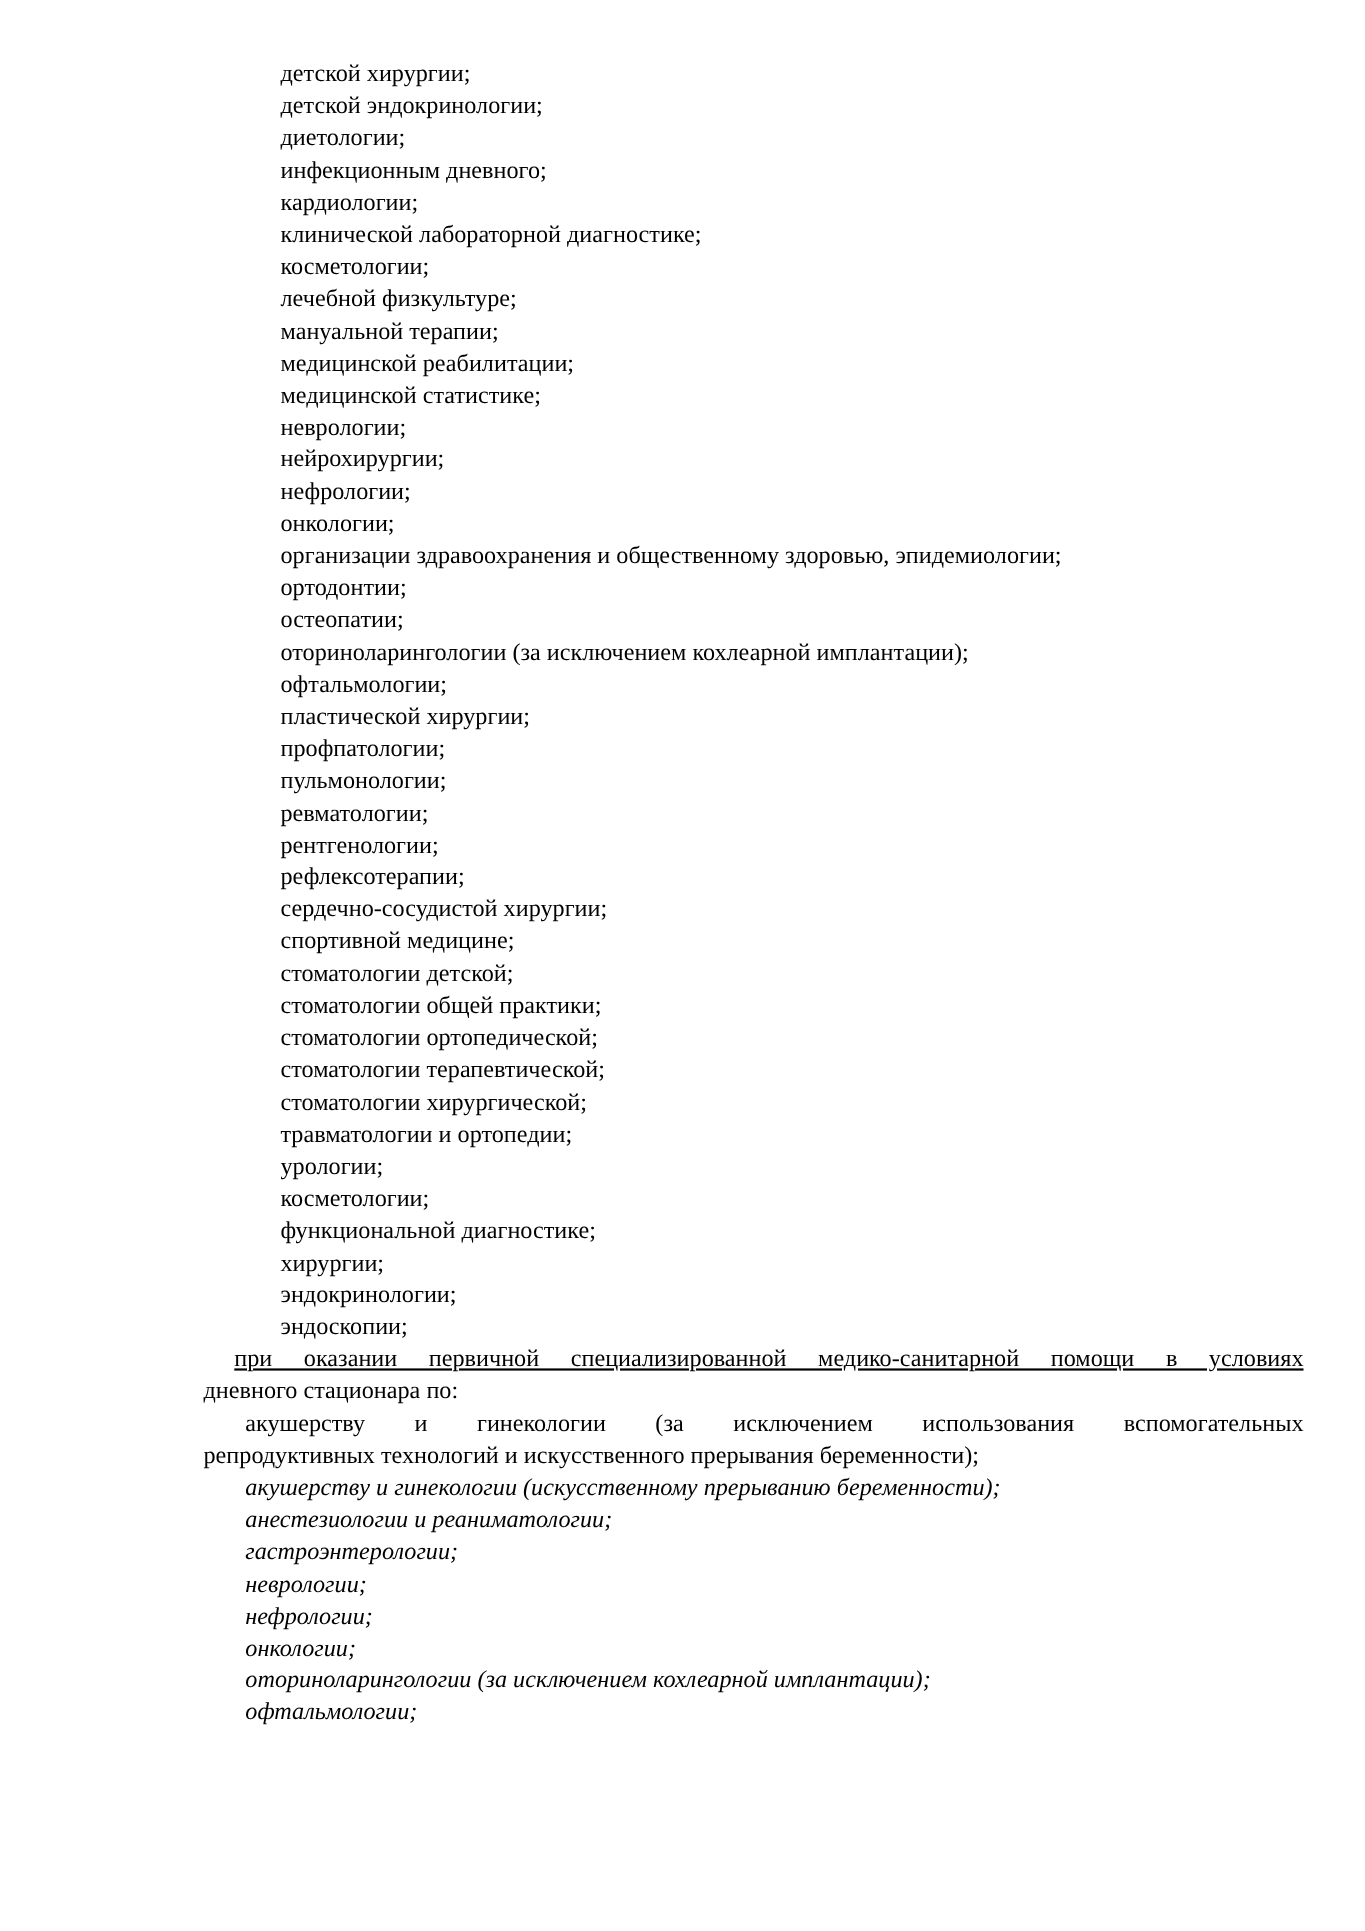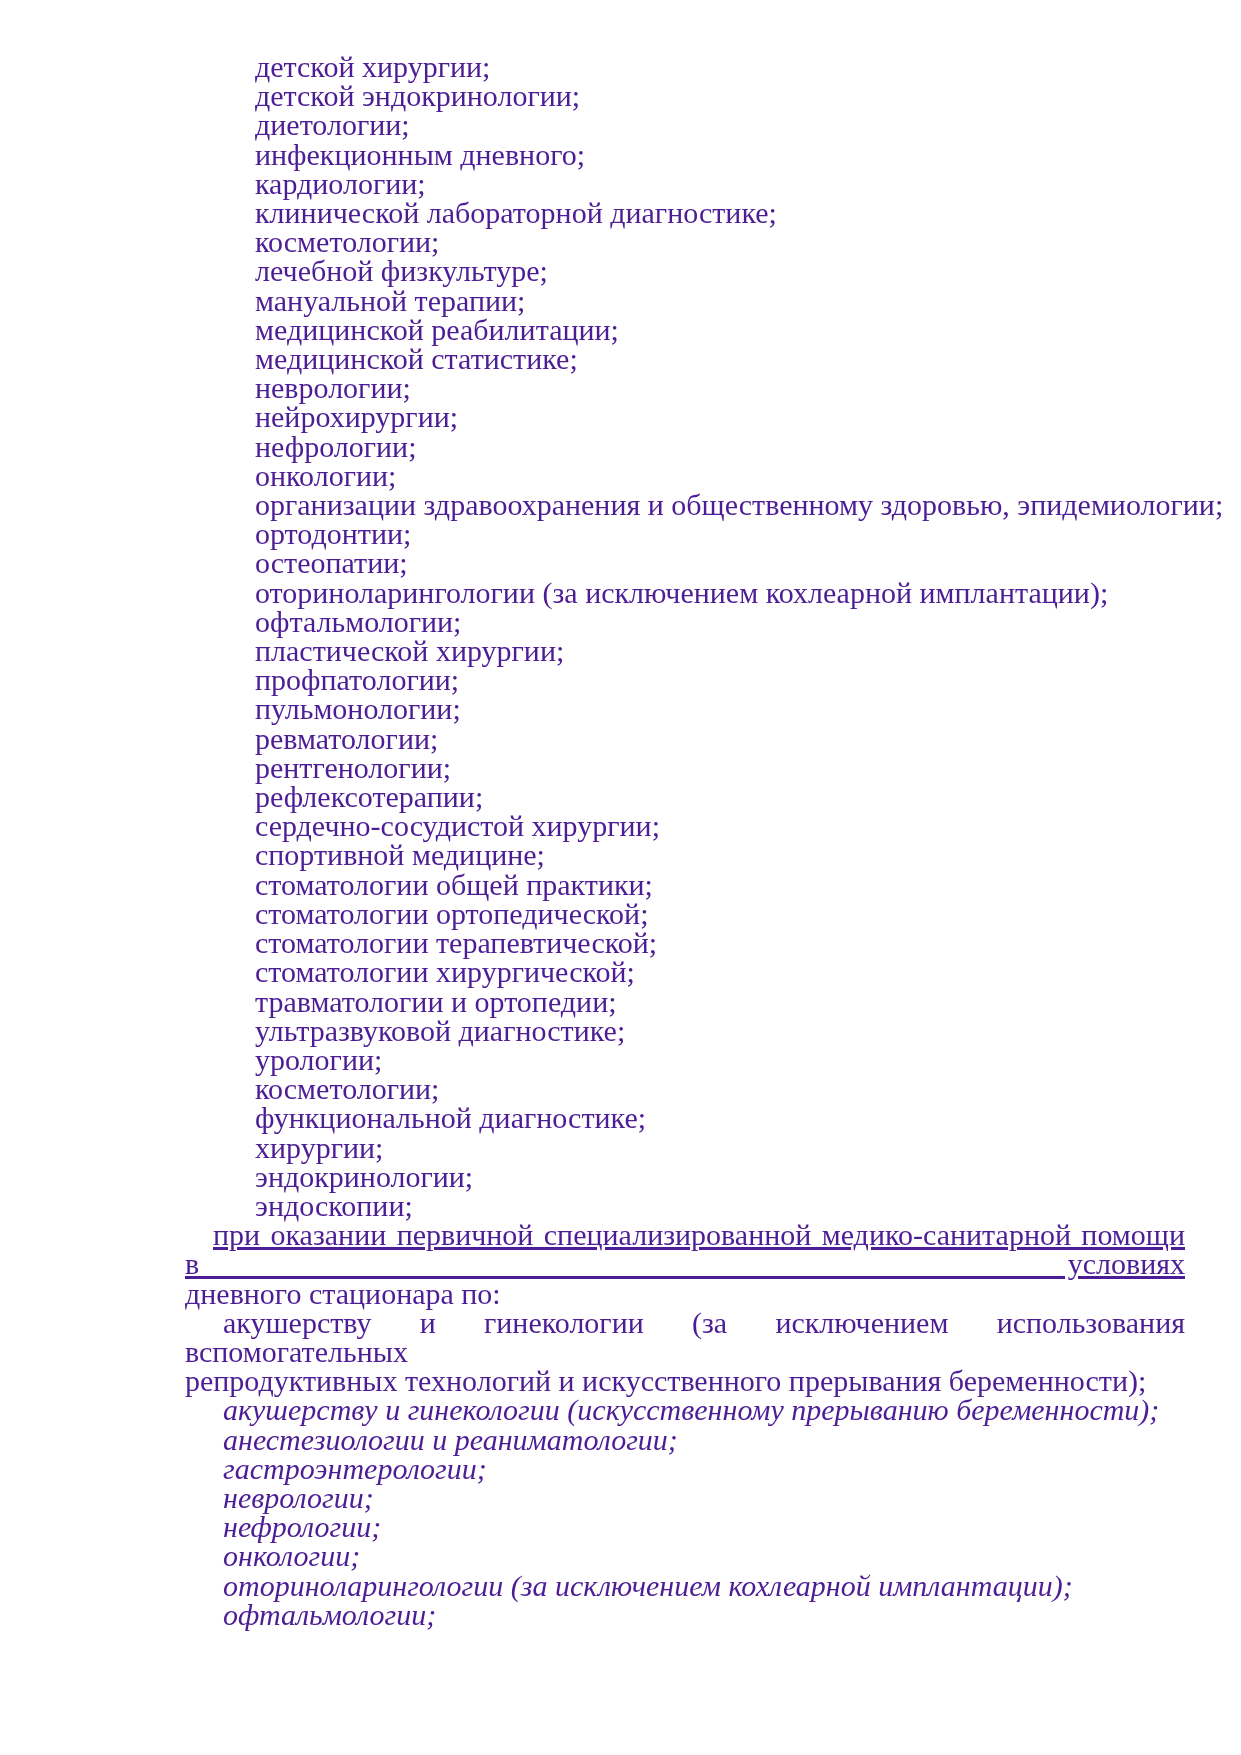--- a/index.html
+++ b/index.html
@@ -7,23 +7,23 @@
     padding: 0;
     background: #ffffff;
   }
   .page {
     position: relative;
     width: 1241px;
     height: 1755px;
     background: #ffffff;
     overflow: hidden;
     font-family: "Liberation Serif", "DejaVu Serif", serif;
-    font-size: 30px;
+    font-size: 22px;
     line-height: 29.2px;
-    color: #4c1d95;
+    color: #000000;
   }
   .content {
     position: absolute;
     left: 185px;
     top: 52px;
     width: 1000px;
   }
   .line {
     white-space: nowrap;
   }
@@ -98,32 +98,32 @@
         <div class="line li">ревматологии;</div>
 
         <div class="line li">рентгенологии;</div>
 
         <div class="line li">рефлексотерапии;</div>
 
         <div class="line li">сердечно-сосудистой хирургии;</div>
 
         <div class="line li">спортивной медицине;</div>
 
+        <div class="line li">стоматологии детской;</div>
 
         <div class="line li">стоматологии общей практики;</div>
 
         <div class="line li">стоматологии ортопедической;</div>
 
         <div class="line li">стоматологии терапевтической;</div>
 
         <div class="line li">стоматологии хирургической;</div>
 
         <div class="line li">травматологии и ортопедии;</div>
 
-        <div class="line li">ультразвуковой диагностике;</div>
 
         <div class="line li">урологии;</div>
 
         <div class="line li">косметологии;</div>
 
         <div class="line li">функциональной диагностике;</div>
 
         <div class="line li">хирургии;</div>
 
         <div class="line li">эндокринологии;</div>

